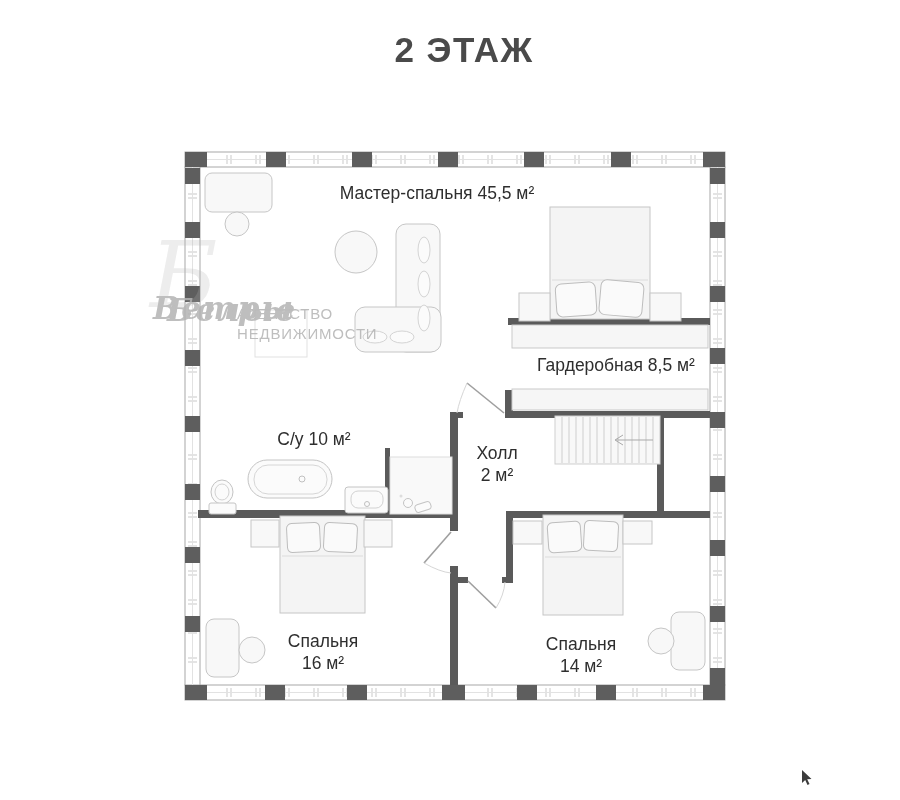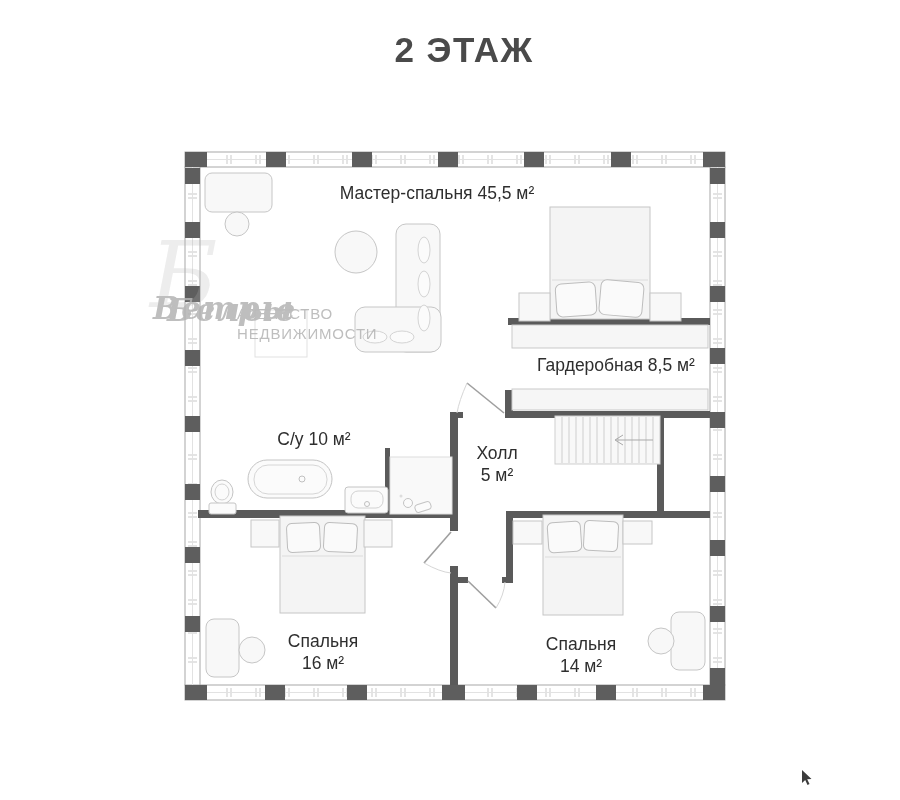--- a/index.html
+++ b/index.html
@@ -239,21 +239,21 @@
     <rect x="671" y="612" width="34" height="58" rx="8"></rect>
     <circle cx="661" cy="641" r="13"></circle>
   </g>
 </svg>
 
 <div class="room-label" style="left:437px;top:194px;">Мастер-спальня 45,5 м²</div>
 <div class="room-label" style="left:616px;top:366px;">Гардеробная 8,5 м²</div>
 <div class="room-label" style="left:314px;top:440px;">С/у 10 м²</div>
 <div class="room-label" style="left:497px;top:465px;text-align:center;">
   <span>Холл</span>
-  <span>5 м²</span>
+  <span>2 м²</span>
 </div>
 <div class="room-label" style="left:323px;top:653px;">
   <span>Спальня</span>
   <span>16 м²</span>
 </div>
 <div class="room-label" style="left:581px;top:656px;">
   <span>Спальня</span>
   <span>14 м²</span>
 </div>
 

